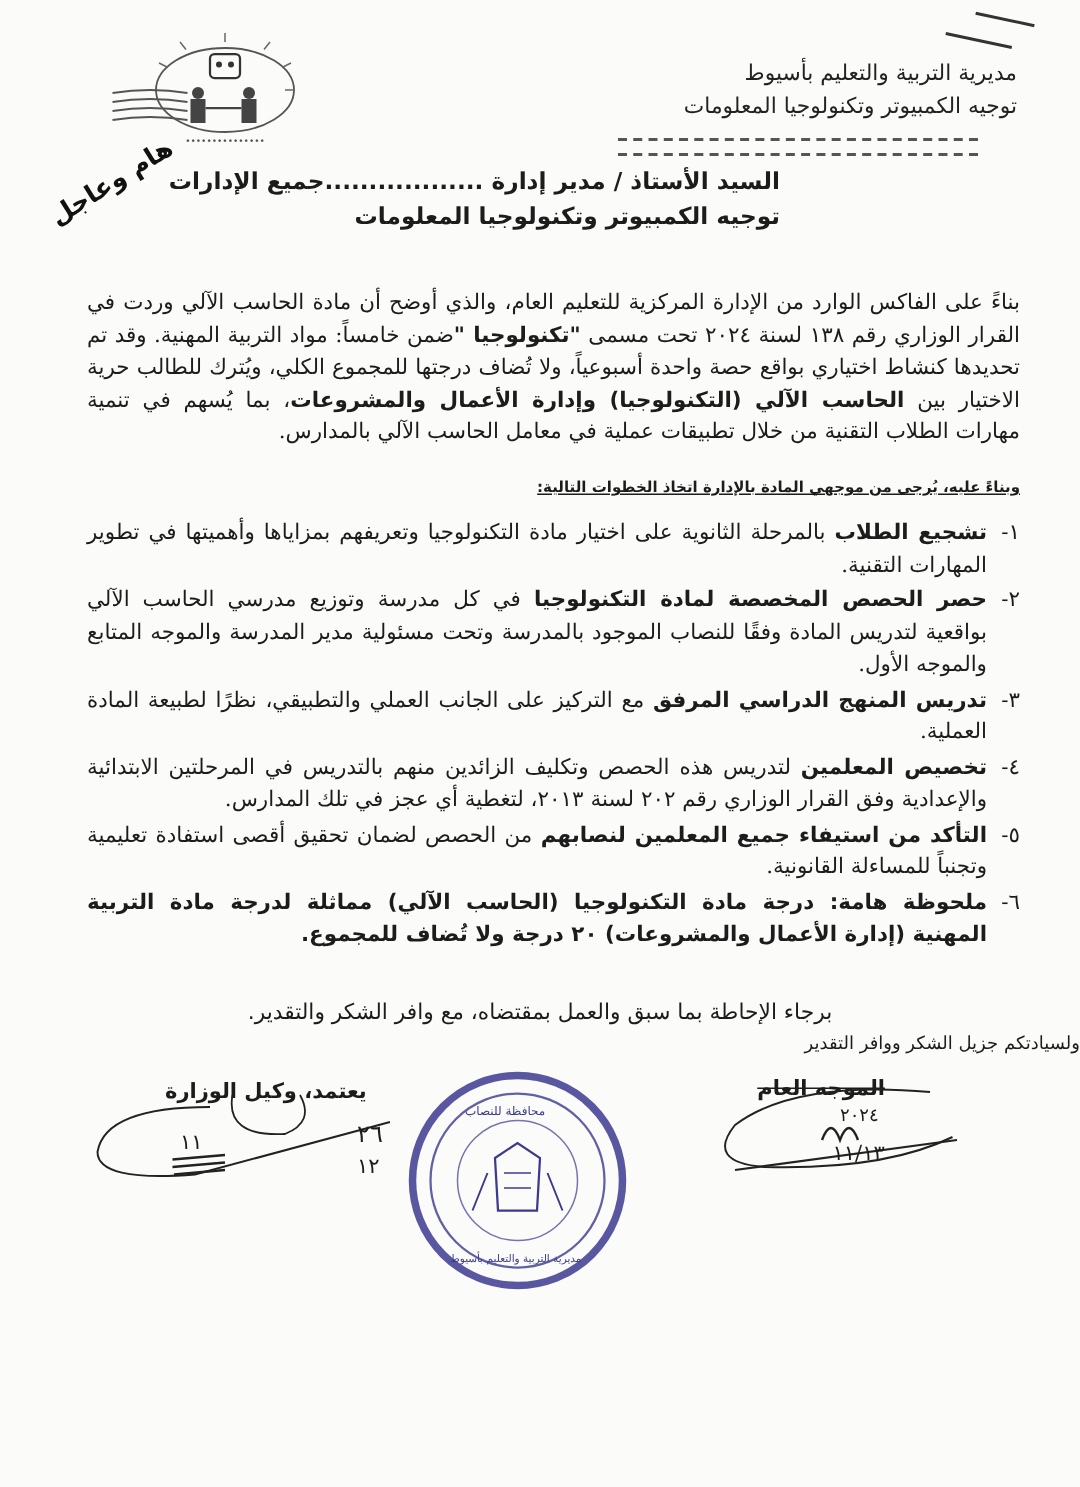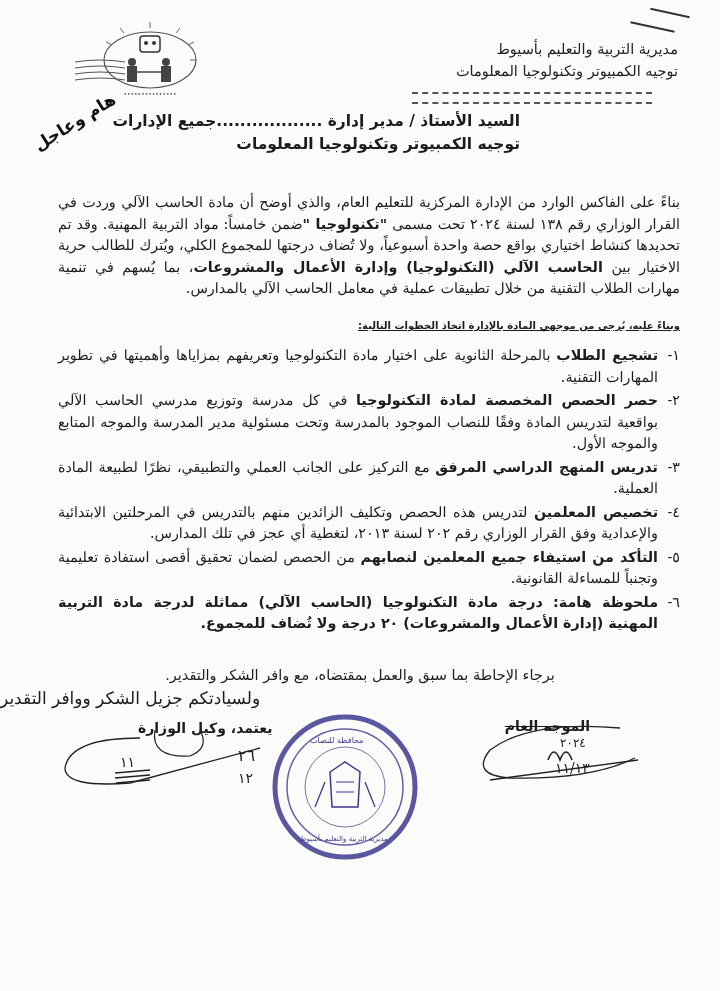--- a/index.html
+++ b/index.html
@@ -31,24 +31,24 @@
   .body-text b { font-family: "DejaVu Sans", sans-serif; }
 
   .steps-head { right: 40px; top: 320px; font-size: 10px; font-weight: bold; text-decoration: underline; white-space: nowrap; }
 
   .steps { right: 40px; left: 58px; top: 345px; list-style: none; margin: 0; padding: 0; font-size: 14.3px; line-height: 21.5px; font-family: "DejaVu Serif", serif; }
   .steps li { position: relative; padding-right: 22px; margin-bottom: 2px; text-align: justify; }
   .steps .num { position: absolute; right: 0; top: 0; }
   .steps b { font-family: "DejaVu Sans", sans-serif; }
 
   .closing1 { left: 0; right: 0; top: 667px; text-align: center; font-size: 14.5px; font-weight: normal; }
-  .closing2 { left: 0; right: 0; top: 688px; text-align: left; font-size: 17px; font-family: "DejaVu Serif", serif; }
+  .closing2 { left: 0; right: 0; top: 688px; text-align: right; font-size: 12px; font-family: "DejaVu Serif", serif; }
 
   .sig-label-right { right: 130px; top: 718px; font-size: 14px; font-weight: bold; text-decoration: line-through; }
-  .sig-label-left { left: 110px; top: 720px; font-size: 14px; font-weight: bold; margin-left: 28px; }
+  .sig-label-left { left: 110px; top: 720px; font-size: 14px; font-weight: bold; }
 
   .stamp { left: 270px; top: 712px; width: 150px; height: 150px; }
   .sig-right { left: 470px; top: 720px; width: 170px; height: 80px; }
   .sig-left { left: 50px; top: 728px; width: 220px; height: 70px; }
   .sig-date-right { left: 555px; top: 760px; font-size: 14px; font-family: "DejaVu Serif", serif; }
   .sig-date-left-a { left: 120px; top: 754px; font-size: 14px; }
   .sig-date-left-b { left: 190px; top: 746px; font-size: 16px; margin-left: 48px; }
   .sig-date-left-c { left: 192px; top: 770px; font-size: 14px; margin-left: 46px; }
 </style>
 </head>

